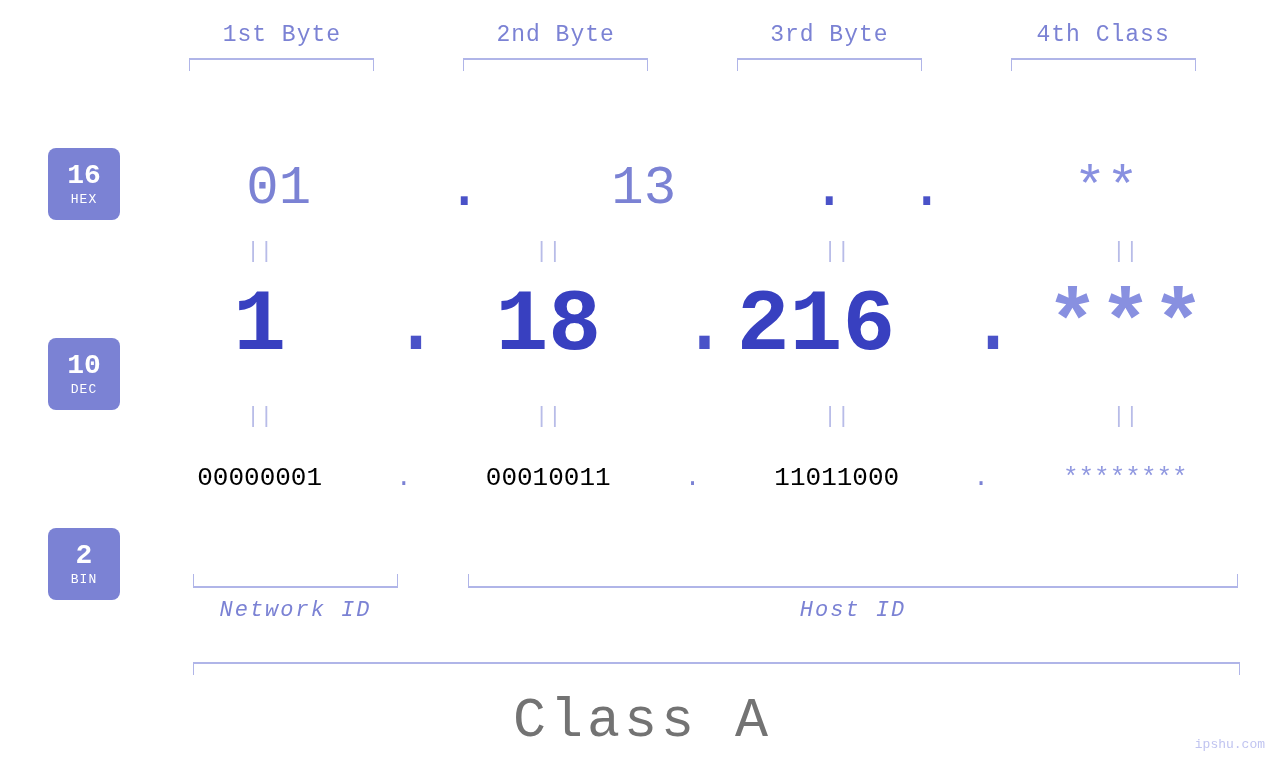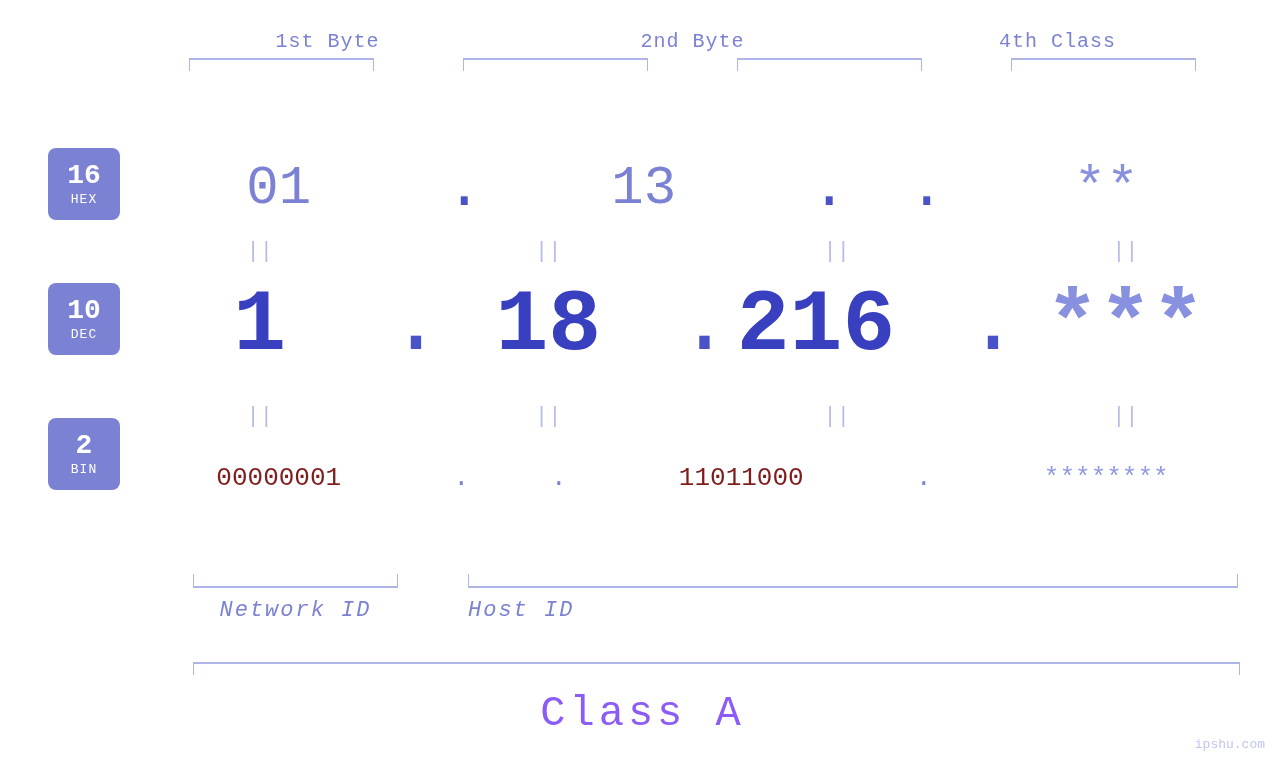--- a/index.html
+++ b/index.html
@@ -44,63 +44,64 @@
 
     
     .layout {
       position: absolute;
       top: 0; left: 0;
       width: 1285px;
       height: 767px;
     }
 
     
-    .t-header { color: #7b82d4; font-size: 20px; letter-spacing: 1px; margin-top: 8px; }
+    .t-header { color: #7b82d4; font-size: 23px; letter-spacing: 1px; }
     .t-hex { color: #7b82d4; font-size: 54px; }
     .t-hex-star { color: #8890e0; font-size: 54px; }
     .t-dec { color: #3840c0; font-size: 88px; font-weight: bold; }
     .t-dec-star { color: #8890e0; font-size: 88px; font-weight: bold; }
-    .t-bin { color: #7f1d1d; font-size: 26px; }
+    .t-bin { color: #000000; font-size: 26px; }
     .t-bin-star { color: #9098e0; font-size: 26px; }
     .t-dot { color: #4a52c8; font-size: 60px; }
     .t-dot-sm { color: #7b82d4; font-size: 26px; }
     .t-eq { color: #b8bce8; font-size: 22px; }
     .t-id { color: #7b82d4; font-size: 22px; letter-spacing: 2px; font-style: italic; }
-    .t-class { color: #8b5cf6; font-size: 42px; letter-spacing: 4px; }
+    .t-class { color: #737373; font-size: 55px; letter-spacing: 4px; }
     .t-wm { color: #c0c4f0; font-size: 13px; }
 
     
     .abs { position: absolute; }
   </style>
 </head>
 <body>
 
 <div class="layout">
 
-  <div class="abs" style="left:48px; top:148px; display:flex; flex-direction:column; gap:63px;">
+  <div class="abs" style="left:48px; top:148px; display:flex; flex-direction:column; gap:118px;">
 
     <div class="badge">
       <span class="badge-number">16</span>
       <span class="badge-label">HEX</span>
     </div>
 
     <div class="badge">
       <span class="badge-number">10</span>
       <span class="badge-label">DEC</span>
     </div>
 
     <div class="badge">
       <span class="badge-number">2</span>
       <span class="badge-label">BIN</span>
     </div>
   </div>
 
   <div class="abs" style="left:145px; right:45px; top:22px; display:flex; justify-content:space-around;">
     <div class="byte-col t-header">1st Byte</div>
     <div class="byte-col t-header">2nd Byte</div>
+    <div class="byte-col t-header">3rd Byte</div>
     <div class="byte-col t-header">4th Class</div>
   </div>
 
   <div class="abs" style="left:145px; right:45px; top:58px; display:flex; justify-content:space-around;">
     <div style="width:200px; display:flex; justify-content:center;">
       <svg width="185" height="14">
         <line x1="0" y1="1" x2="185" y2="1" stroke="#b0b5e8" stroke-width="2"></line>
         <line x1="0" y1="1" x2="0" y2="13" stroke="#b0b5e8" stroke-width="2"></line>
         <line x1="185" y1="1" x2="185" y2="13" stroke="#b0b5e8" stroke-width="2"></line>
       </svg>
@@ -208,20 +209,23 @@
       <span class="t-eq">||</span>
     </div>
   </div>
 
   <div class="abs" style="left:145px; right:45px; top:438px; display:flex; align-items:center; justify-content:space-around; height:80px;">
     <div style="width:200px; text-align:center;">
       <span class="t-bin">00000001</span>
     </div>
     <div style="width:30px; text-align:center;">
       <span class="t-dot-sm">.</span>
+    </div>
+    <div style="width:200px; text-align:center;">
+      <span class="t-bin">00010011</span>
     </div>
     <div style="width:30px; text-align:center;">
       <span class="t-dot-sm">.</span>
     </div>
     <div style="width:200px; text-align:center;">
       <span class="t-bin">11011000</span>
     </div>
     <div style="width:30px; text-align:center;">
       <span class="t-dot-sm">.</span>
     </div>
@@ -243,21 +247,21 @@
       <line x1="0" y1="13" x2="770" y2="13" stroke="#b0b5e8" stroke-width="2"></line>
       <line x1="0" y1="0" x2="0" y2="13" stroke="#b0b5e8" stroke-width="2"></line>
       <line x1="770" y1="0" x2="770" y2="13" stroke="#b0b5e8" stroke-width="2"></line>
     </svg>
   </div>
 
   <div class="abs" style="left:193px; top:598px; width:205px; text-align:center;">
     <span class="t-id">Network ID</span>
   </div>
 
-  <div class="abs" style="left:468px; top:598px; width:770px; text-align:left;">
+  <div class="abs" style="left:468px; top:598px; width:770px; text-align:center;">
     <span class="t-id">Host ID</span>
   </div>
 
   <div class="abs" style="left:193px; top:662px;">
     <svg width="1047" height="14">
       <line x1="0" y1="1" x2="1047" y2="1" stroke="#b0b5e8" stroke-width="2"></line>
       <line x1="0" y1="1" x2="0" y2="13" stroke="#b0b5e8" stroke-width="2"></line>
       <line x1="1047" y1="1" x2="1047" y2="13" stroke="#b0b5e8" stroke-width="2"></line>
     </svg>
   </div>

